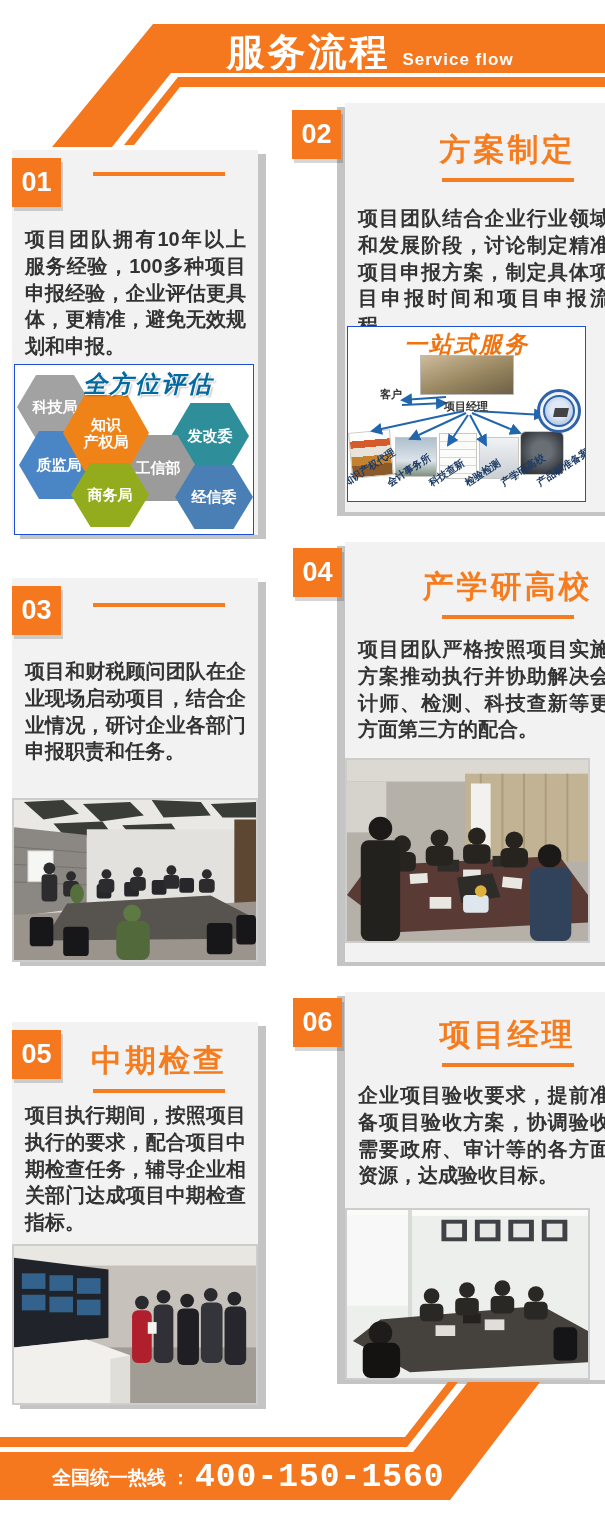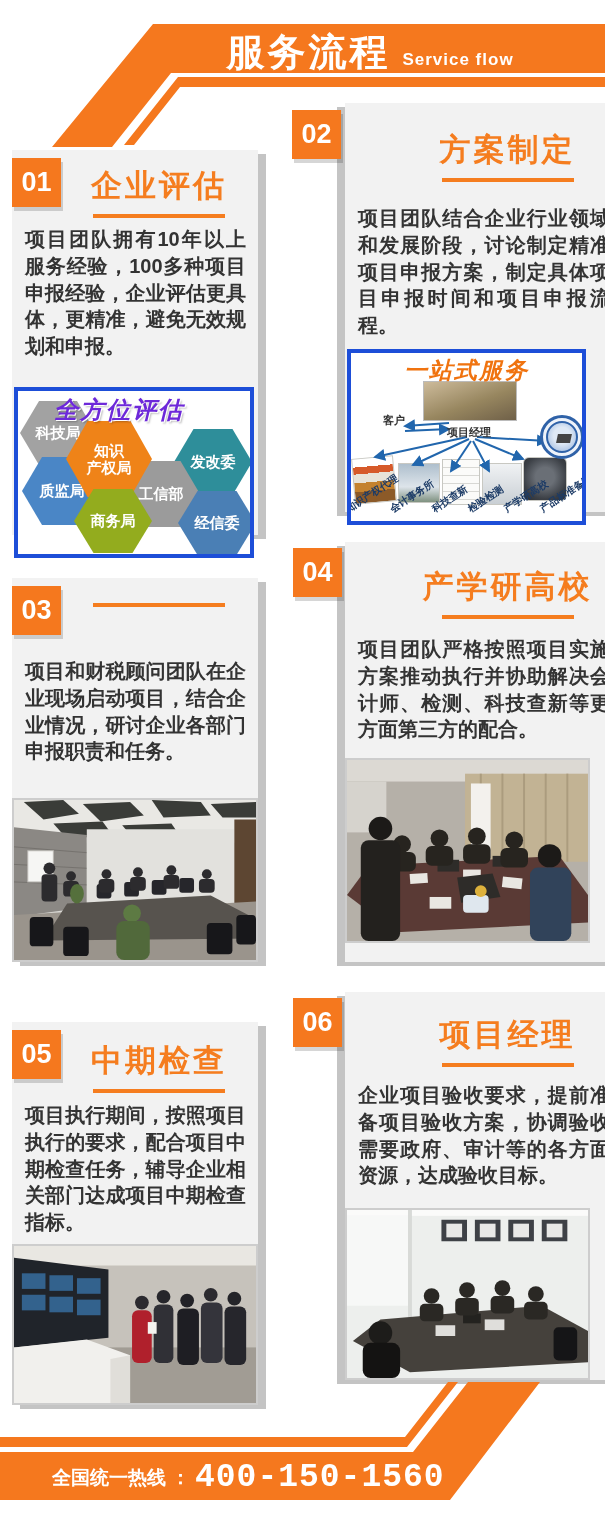--- a/index.html
+++ b/index.html
@@ -16,25 +16,25 @@
   .card.l{box-shadow:8px 4px 0 #c4c4c4;}
   .card.r{box-shadow:-8px 4px 0 #c4c4c4;padding-left:32px;}
   .badge{position:absolute;width:49px;height:49px;background:#f5781e;color:#fff;
          font-size:27px;font-weight:800;display:flex;align-items:center;justify-content:center;
          box-shadow:2px 4px 0 rgba(0,0,0,.16);z-index:3;}
   .title-row{position:absolute;left:52px;right:4px;text-align:center;}
   .step-title{color:#f57d1f;font-size:31px;font-weight:800;letter-spacing:3px;white-space:nowrap;}
   .t-underline{width:132px;height:4px;background:#f57d1f;margin:7px auto 0;}
   .step-body{position:absolute;left:13px;right:12px;margin:0;font-size:20px;font-weight:700;
              color:#333;line-height:1.34;text-align:justify;}
-  .imgbox{position:absolute;background:#fff;border:4px solid #1d4ed8;box-sizing:border-box;overflow:hidden;margin-top:23px;}
+  .imgbox{position:absolute;background:#fff;border:1px solid #1d4ed8;box-sizing:border-box;overflow:hidden;}
   .photo{position:absolute;border:2px solid #cdcdcd;box-sizing:border-box;background:#8a8a8a;overflow:hidden;}
   .photo svg{display:block;width:100%;height:100%;}
   
-  .hexttl{position:absolute;left:36px;right:8px;top:3px;text-align:left;color:#6d28d9;
+  .hexttl{position:absolute;left:36px;right:8px;top:3px;text-align:center;color:#0369a1;
           font-size:24px;font-weight:900;font-style:italic;letter-spacing:2px;
           text-shadow:1px 1px 0 #fff,2px 2px 2px rgba(0,0,0,.25);z-index:5;}
   .hex{position:absolute;display:flex;align-items:center;justify-content:center;text-align:center;
        color:#fff;font-weight:800;font-size:15px;line-height:1.15;white-space:pre-line;
        clip-path:polygon(25% 0%,75% 0%,100% 50%,75% 100%,25% 100%,0% 50%);}
   
   .ost-ttl{position:absolute;top:2px;left:0;right:0;text-align:center;color:#f0730f;
            font-size:23px;font-weight:900;font-style:italic;letter-spacing:2px;z-index:4;}
   .ost-photo{position:absolute;left:72px;top:28px;width:92px;height:38px;
              background:linear-gradient(160deg,#cdbb9b,#97865f 55%,#6f6048);border:1px solid #bbb;}
@@ -73,21 +73,20 @@
     <polygon points="178,77 605,77 605,87 180,87 134,145 124,145" fill="#f5781e"></polygon>
   </svg>
   <div class="hdr-title">
     <span class="zh">服务流程</span>
     <span class="en">Service flow</span>
   </div>
 
   <section class="card l" style="left:12px;top:150px;width:246px;height:385px">
     <div class="badge" style="left:0;top:8px">01</div>
     <div class="title-row" style="top:15px">
-      <div class="step-title">企业评估</div>
       <div class="t-underline"></div>
     </div>
     <p class="step-body" style="top:76px">项目团队拥有10年以上服务经验，100多种项目申报经验，企业评估更具体，更精准，避免无效规划和申报。</p>
 
     <div class="imgbox" style="left:2px;top:214px;width:240px;height:171px">
       <div class="hexttl">全方位评估</div>
       <div class="hex" style="left:2px;top:10px;width:76px;height:64px;background:#a2a2a2">科技局</div>
       <div class="hex" style="left:156px;top:38px;width:78px;height:66px;background:#2e8e9a">发改委</div>
       <div class="hex" style="left:4px;top:66px;width:80px;height:68px;background:#4a86c6">质监局</div>
       <div class="hex" style="left:104px;top:70px;width:78px;height:66px;background:#9b9b9b">工信部</div>

